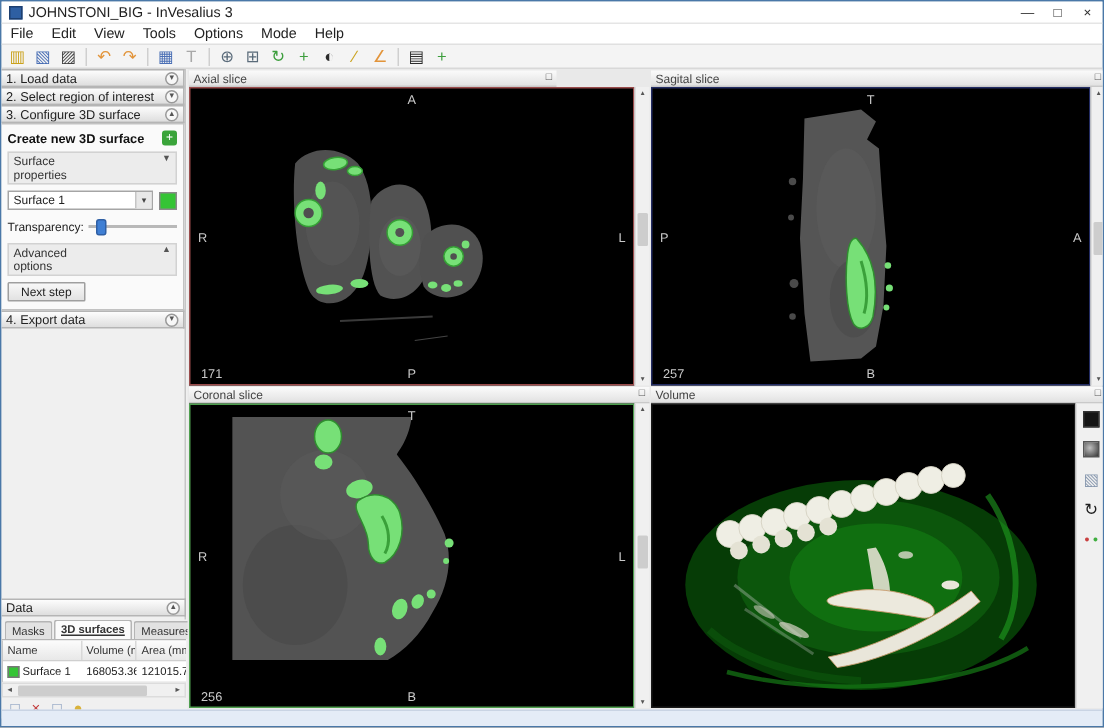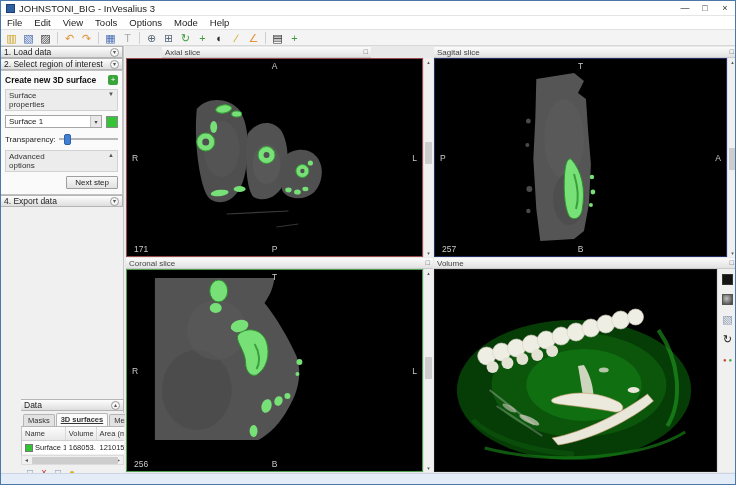--- a/index.html
+++ b/index.html
@@ -36,25 +36,25 @@
   .subhead .arr{font-size:6px;color:#555;}
   .comborow{display:flex;align-items:center;margin-bottom:5px;}
   .combo{flex:1;height:13px;border:1px solid #a5a5a5;background:#fff;display:flex;align-items:center;font-size:8px;color:#222;padding-left:3px;}
   .combo .arrbox{margin-left:auto;width:11px;height:100%;background:#e8e8e8;border-left:1px solid #c5c5c5;font-size:6px;display:flex;align-items:center;justify-content:center;color:#444;}
   .swatch{width:12px;height:12px;border:1px solid #8a8a8a;margin-left:4px;}
   .transrow{display:flex;align-items:center;margin-bottom:5px;}
   .translbl{font-size:8px;color:#222;margin-right:3px;}
   .slider{position:relative;flex:1;height:12px;}
   .slider .track{position:absolute;left:0;right:0;top:5px;height:2px;background:#b8b8b8;}
   .slider .thumb{position:absolute;left:8%;top:1px;width:7px;height:11px;background:#3f7fd4;border:1px solid #2f5fa4;border-radius:2px;}
-  .nextrow{display:flex;justify-content:flex-end;margin-top:3px;}
+  .nextrow{display:flex;margin-top:3px;}
   .btn{font-size:8px;color:#222;background:linear-gradient(#f8f8f8,#e2e2e2);border:1px solid #9f9f9f;padding:1px 8px;border-radius:1px;}
 
   
-  .datapanel{position:absolute;left:0;top:353px;width:123px;padding-left:20px;}
+  .datapanel{position:absolute;left:0;top:353px;width:123px;}
   .tabs{display:flex;align-items:flex-end;height:14px;background:#f0f0f0;border-bottom:1px solid #b5b5b5;padding:0 2px;margin-top:2px;}
   .tab{font-size:7.5px;color:#333;padding:1px 4px;border:1px solid #b5b5b5;border-bottom:none;background:#e2e2e2;margin-right:1px;border-radius:2px 2px 0 0;white-space:nowrap;}
   .tab.active{background:#fbfbfb;padding-bottom:2px;font-weight:bold;text-decoration:underline;}
   .tablewrap{background:#fbfbfb;border-left:1px solid #c6c6c6;overflow:hidden;}
   .thead{display:flex;background:linear-gradient(#fcfcfc,#e8e8e8);border-bottom:1px solid #cfcfcf;}
   .th{font-size:7.5px;color:#333;padding:2px 1px 2px 3px;border-right:1px solid #d8d8d8;white-space:nowrap;overflow:hidden;}
   .trow{display:flex;align-items:center;background:#fff;border-bottom:1px solid #f0f0f0;}
   .td{font-size:7.5px;color:#222;padding:2px 1px 2px 3px;white-space:nowrap;overflow:hidden;display:flex;align-items:center;}
   .rowswatch{width:8px;height:8px;border:1px solid #777;margin-right:2px;flex:none;}
   .c0{width:53px;}.c1{width:37px;}.c2{width:33px;border-right:none;}
@@ -141,20 +141,24 @@
 
   <div class="sidebar">
     <div class="phead">
       <span class="lbl">1. Load data</span>
       <span class="chev">▾</span>
     </div>
     <div class="phead">
       <span class="lbl">2. Select region of interest</span>
       <span class="chev">▾</span>
     </div>
+    <div class="phead">
+      <span class="lbl">3. Configure 3D surface</span>
+      <span class="chev">▴</span>
+    </div>
 
     <div class="pane">
       <div class="pane-title-row">
         <span class="pane-title">Create new 3D surface</span>
         <span class="newsurf">+</span>
       </div>
       <div class="subhead">
         <span class="lbl">Surface properties</span>
         <span class="arr">▼</span>
       </div>
@@ -220,21 +224,21 @@
         <span class="actbtn" style="color: rgb(122, 147, 184);">□</span>
         <span class="actbtn" style="color: rgb(194, 58, 58);">×</span>
         <span class="actbtn" style="color: rgb(122, 147, 184);">□</span>
         <span class="actbtn" style="color: rgb(217, 178, 58);">●</span>
       </div>
     </div>
   </div>
 
   <div class="vzone">
 
-    <div class="vp" style="left:1px;top:1px;width:245px;height:210px;padding-left:36px;">
+    <div class="vp" style="left:1px;top:1px;width:245px;height:210px;">
       <div class="vphead">
         <span class="t">Axial slice</span>
         <span class="mx">□</span>
       </div>
       <div class="canvas" style="left: 0px; top: 11px; width: 297px; height: 199px; border-color: rgb(154, 75, 75);">
         <svg viewBox="0 0 296 197" preserveAspectRatio="none">
           <path d="M70,50 C80,38 100,38 112,50 C118,58 122,72 121,92 C120,115 116,132 104,140 C94,146 84,143 80,136 C72,120 67,80 70,50 Z" fill="#4f4f4f"></path>
           <path d="M121,75 C130,62 146,60 155,72 C162,84 163,104 158,122 C153,138 138,144 127,138 C119,130 118,95 121,75 Z" fill="#525252"></path>
           <path d="M157,98 C168,88 184,88 192,100 C198,110 196,124 188,133 C178,142 162,141 156,132 C152,120 152,108 157,98 Z" fill="#505050"></path>
           <ellipse cx="95" cy="90" rx="18" ry="28" fill="#5a5a5a" opacity="0.55"></ellipse>

